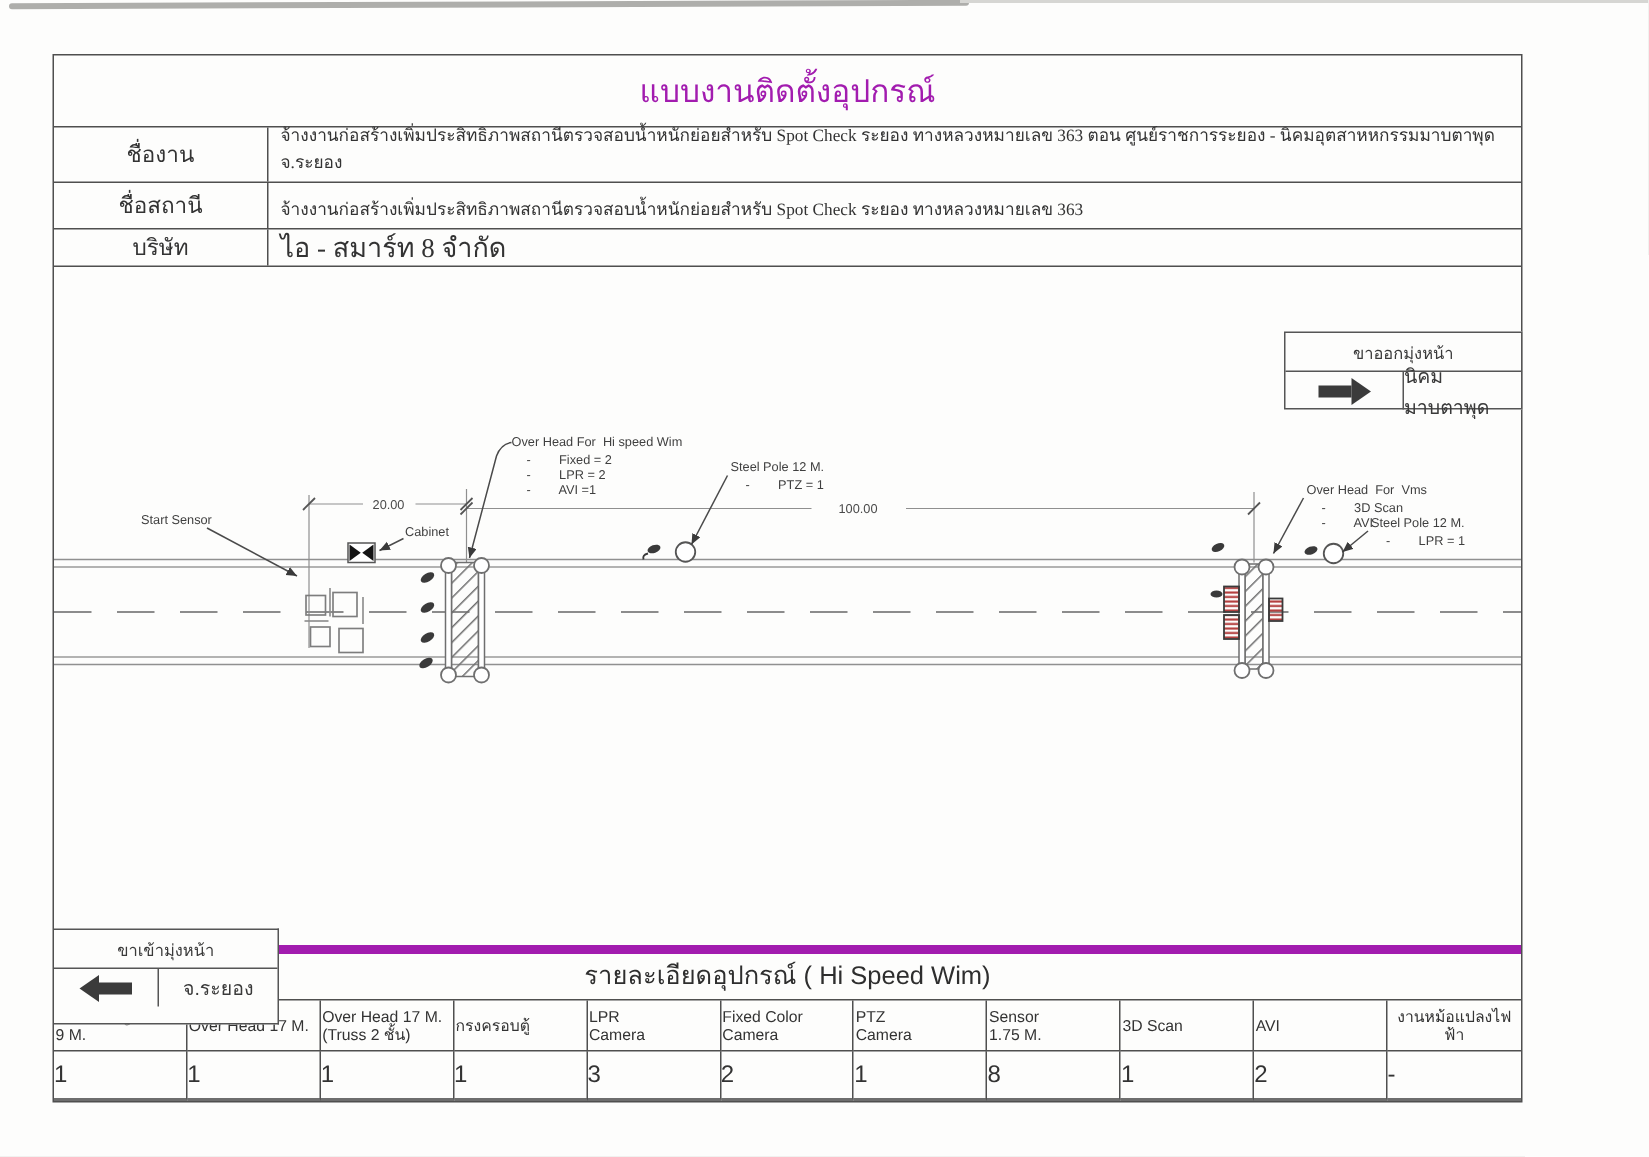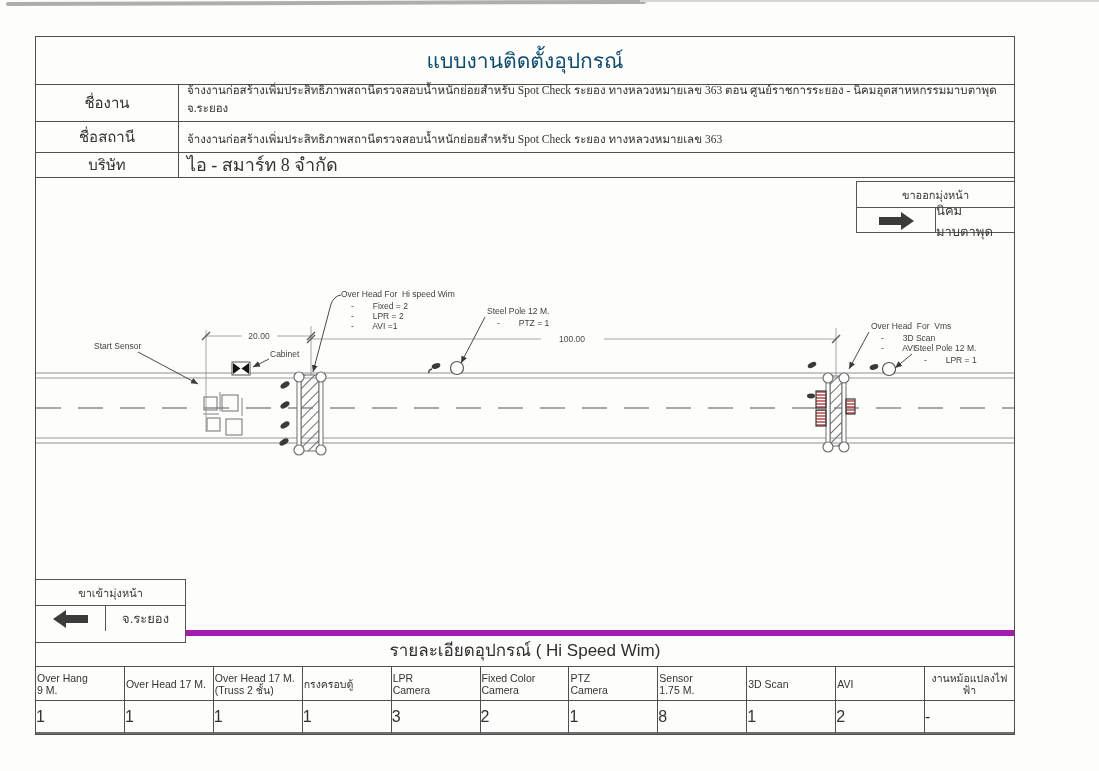--- a/index.html
+++ b/index.html
@@ -3,33 +3,33 @@
 <meta charset="utf-8">
 <style>
   html,body{margin:0;padding:0;background:#e8e8e6;}
   .page{position:relative;width:1099px;height:771px;background:#fdfdfc;overflow:hidden;
         font-family:"Liberation Sans","DejaVu Sans",sans-serif;color:#333;}
   .scan-sliver-top{position:absolute;left:6px;top:1px;width:640px;height:4px;background:#aeaeab;
         transform:rotate(-0.2deg);border-radius:2px;}
   .scan-sliver-top2{position:absolute;left:640px;top:0px;width:459px;height:2px;background:#d6d6d3;}
   .frame{position:absolute;left:35px;top:36px;width:980px;height:699px;border:1px solid #4f4f4f;box-sizing:border-box;}
   .title-bar{height:48px;border-bottom:1px solid #4f4f4f;display:flex;align-items:center;justify-content:center;
-        font-size:21px;color:#0c4a6e;box-sizing:border-box;}
+        font-size:21px;color:#a21caf;box-sizing:border-box;}
   .info-row{display:flex;border-bottom:1px solid #4f4f4f;box-sizing:border-box;}
   .info-row .lbl{width:143px;border-right:1px solid #4f4f4f;display:flex;align-items:center;justify-content:center;
         font-size:15px;box-sizing:border-box;}
   .info-row .val{flex:1;display:flex;align-items:flex-end;padding:2px 6px 4px 8px;font-size:11.5px;box-sizing:border-box;font-family:Liberation Serif, serif;}
   .r1{height:37px}.r2{height:31px}.r3{height:25px}
   .r3 .val{align-items:center;font-size:18px;}
   .drawing{position:relative;height:453px;box-sizing:border-box;}
   .drawing svg{position:absolute;left:0;top:0;}
   svg text{white-space:pre;}
   .ann{font:8.5px "Liberation Sans","DejaVu Sans",sans-serif;fill:#3f3f3f;}
   .dim{font:8.5px "Liberation Sans","DejaVu Sans",sans-serif;fill:#4a4a4a;text-anchor:middle;}
-  .dir-box{position:absolute;background:#fdfdfc;border:1px solid #555;box-sizing:border-box;font-size:11px;color:#3a3a3a;}
+  .dir-box{position:absolute;background:#fdfdfc;border:1px solid #555;box-sizing:border-box;font-size:11px;color:#3a3a3a;margin-top:40px;}
   .dir-box .dtitle{height:26px;border-bottom:1px solid #555;display:flex;align-items:center;justify-content:center;box-sizing:border-box;}
   .dir-box .drow{display:flex;height:25px;}
   .dir-box .acell{display:flex;align-items:center;justify-content:center;border-right:1px solid #555;box-sizing:border-box;}
   .dir-box .dcell{flex:1;display:flex;align-items:center;justify-content:center;font-size:13px;}
   .dir-out{left:820px;top:3px;width:159px;height:52px;}
   .dir-out .acell{width:79px;}
   .dir-in{left:0px;top:401px;width:150px;height:64px;border-left:none;}
   .dir-in .acell{width:70px;}
   .blockarrow{display:flex;align-items:center;}
   .blockarrow .shaft{width:22px;height:8px;background:#3b3b3b;}

